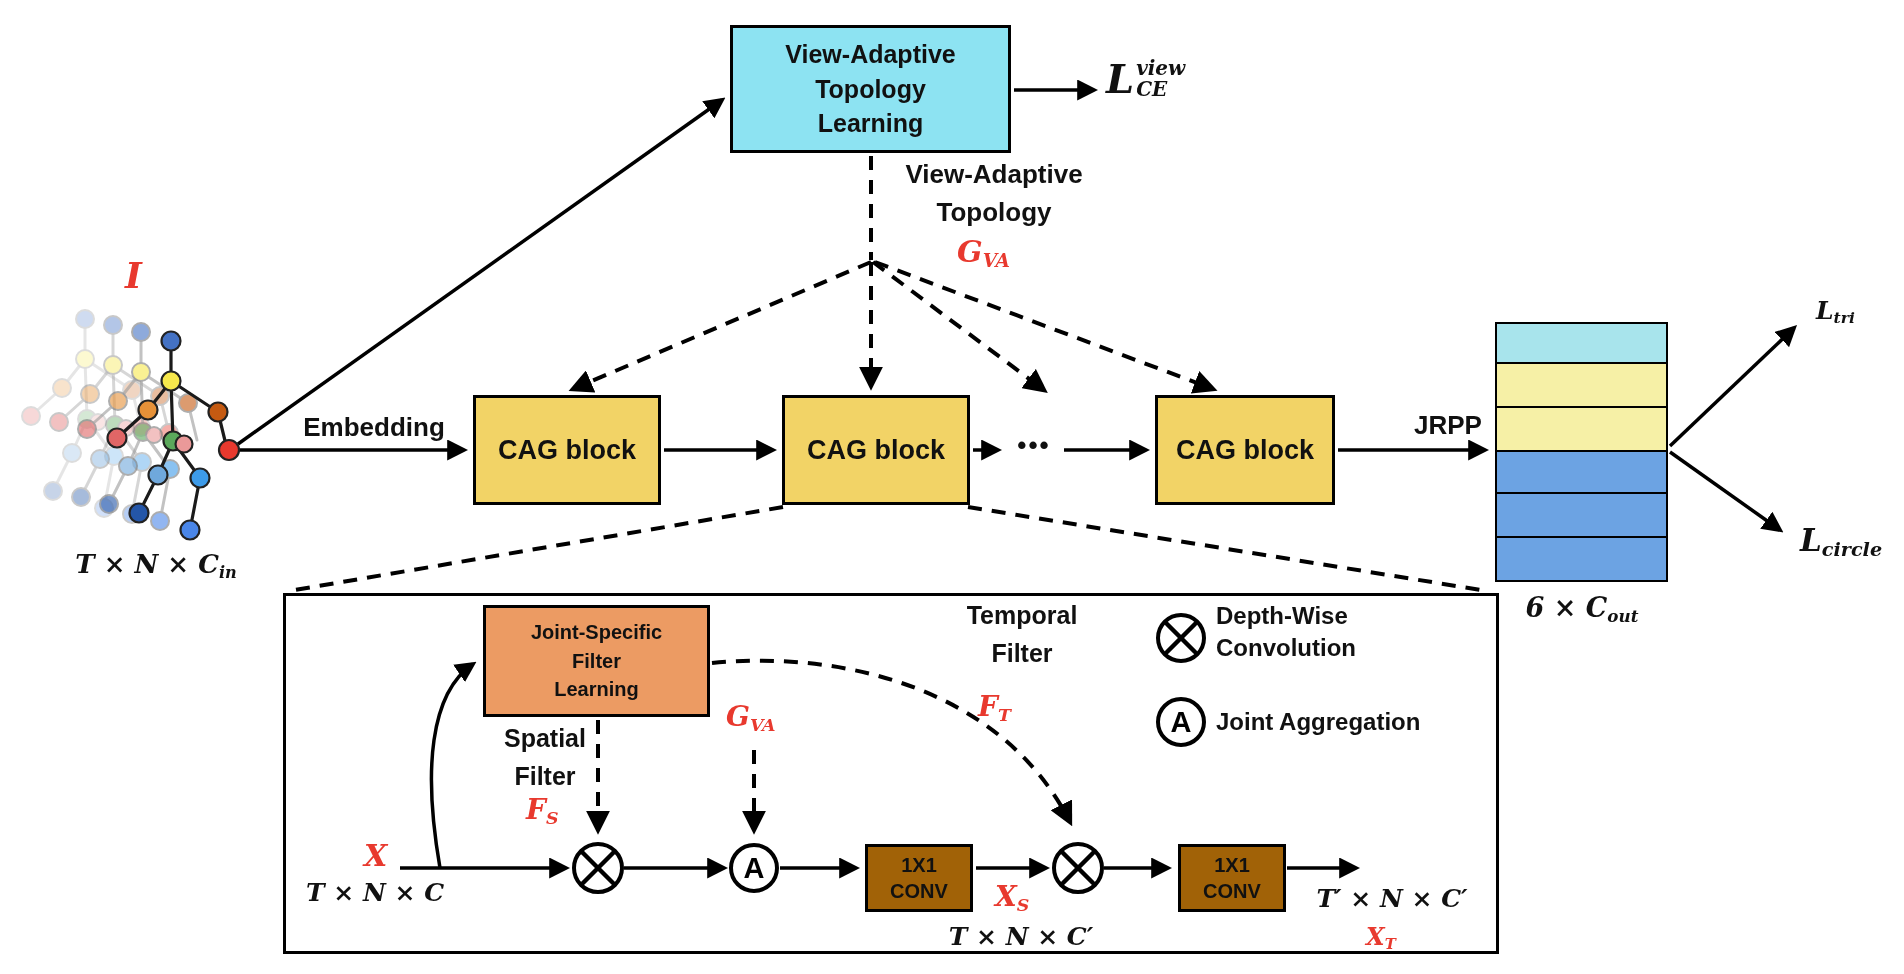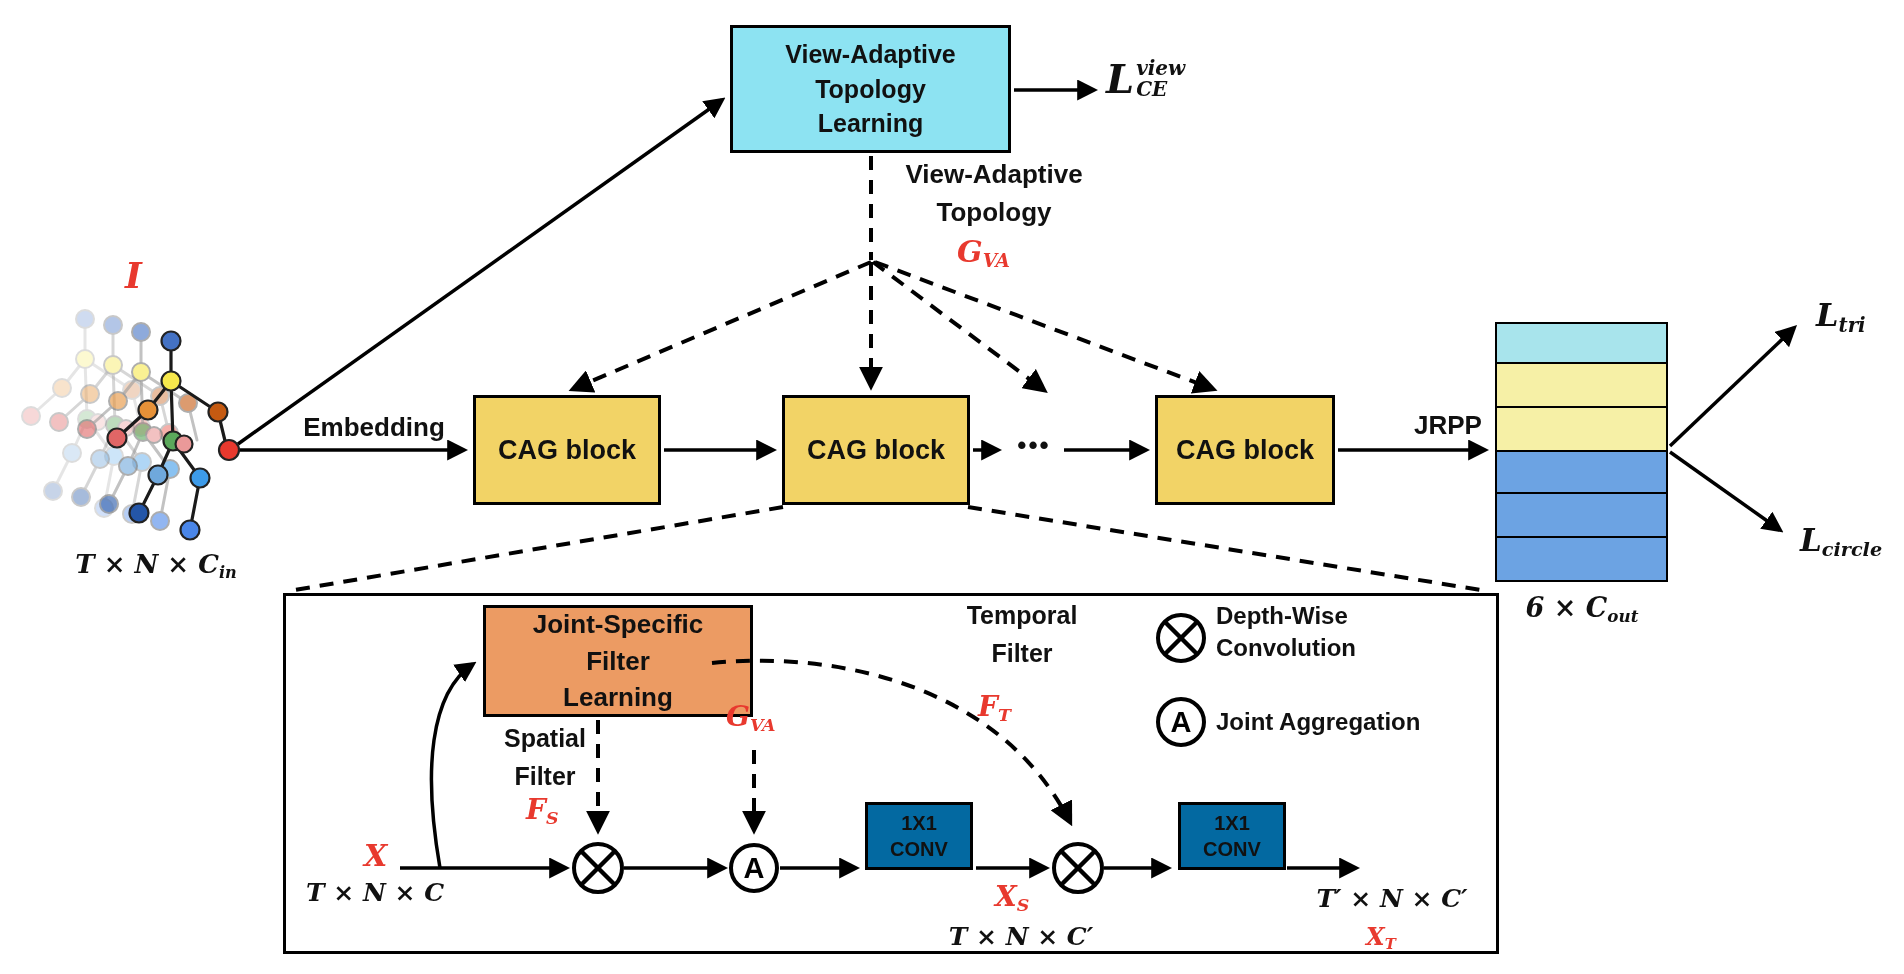--- a/index.html
+++ b/index.html
@@ -15,23 +15,23 @@
   .math{font-family:"DejaVu Serif",serif;font-weight:bold;font-style:italic;color:#111;}
   .red{color:var(--red);}
   .sub{font-size:0.62em;position:relative;top:0.28em;}
   .supsub{display:inline-flex;flex-direction:column;line-height:1.02;justify-content:center;}
   .box{position:absolute;display:flex;flex-direction:column;align-items:center;justify-content:center;
        font-weight:bold;text-align:center;box-sizing:border-box;}
   #vatl-box{left:730px;top:25px;width:281px;height:128px;background:var(--vatl_fill);
             border:3px solid #000;font-size:25px;line-height:1.38;}
   .cag{top:395px;width:188px;height:110px;background:var(--cag_fill);border:3px solid #000;font-size:27px;}
   #detail-box{left:283px;top:593px;width:1210px;height:355px;border:3px solid #000;background:#fff;}
-  #jsfl-box{left:483px;top:605px;width:270px;height:112px;background:var(--orange_fill);
-            border:3px solid #000;font-size:26px;line-height:1.42;}
-  .conv{top:802px;width:108px;height:68px;border:3px solid #000;background:#0369a1;font-size:20px;line-height:1.3;}
+  #jsfl-box{left:483px;top:605px;width:227px;height:112px;background:var(--orange_fill);
+            border:3px solid #000;font-size:20px;line-height:1.42;}
+  .conv{top:844px;width:108px;height:68px;border:3px solid #000;background:#a16207;font-size:20px;line-height:1.3;}
   #stack{position:absolute;left:1495px;top:322px;width:173px;}
   .band{box-sizing:border-box;border:2px solid #000;margin-top:-2px;width:100%;}
   .band:first-child{margin-top:0;}
   svg{position:absolute;left:0;top:0;z-index:3;pointer-events:none;}
   .txt{z-index:4;}
   .boxz{z-index:2;}
 </style>
 </head>
 <body>
 
@@ -296,21 +296,21 @@
   </div>
 
   <div class="abs txt math red" style="left:957px;top:234px;font-size:30px;">
     <span>G</span><span class="sub">VA</span>
   </div>
 
   <div class="abs txt math ctr" style="left:1498px;top:592px;width:168px;font-size:27px;">
     <span>6 × C</span><span class="sub">out</span>
   </div>
 
-  <div class="abs txt math" style="left:1816px;top:296px;font-size:32px;">
+  <div class="abs txt math" style="left:1816px;top:296px;font-size:25px;">
     <span>L</span><span class="sub">tri</span>
   </div>
 
   <div class="abs txt math" style="left:1800px;top:522px;font-size:31px;text-align:center;">
     <span>L</span><span class="sub">circle</span>
   </div>
 
   <div class="abs txt lbl ctr" style="left:478px;top:720px;width:134px;font-size:25px;line-height:1.5;">
     <div>Spatial</div>
     <div>Filter</div>

